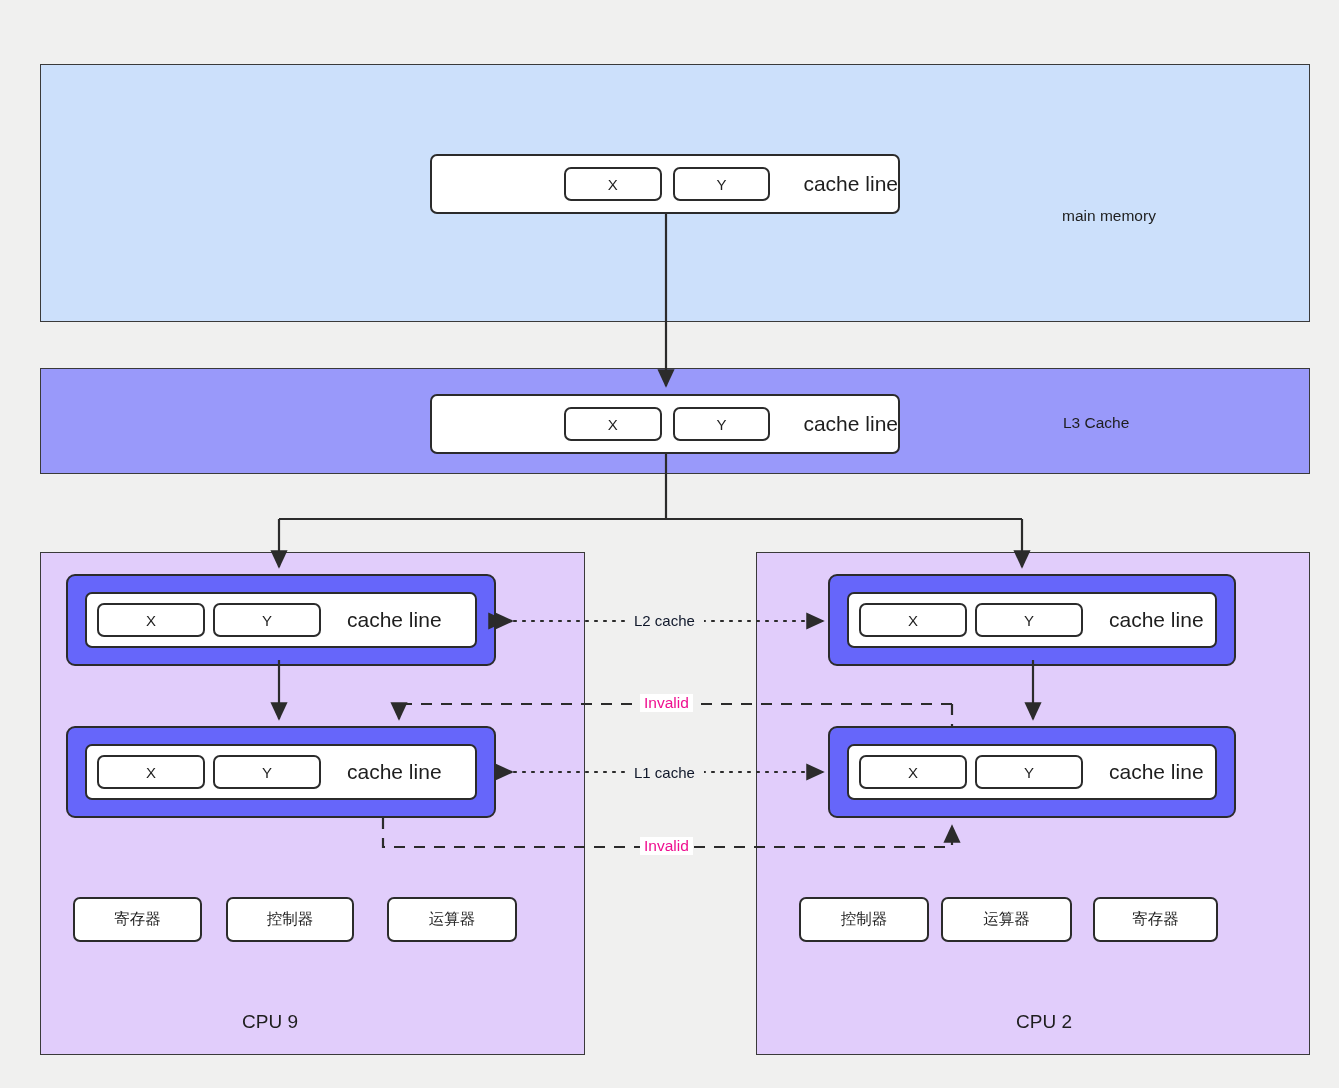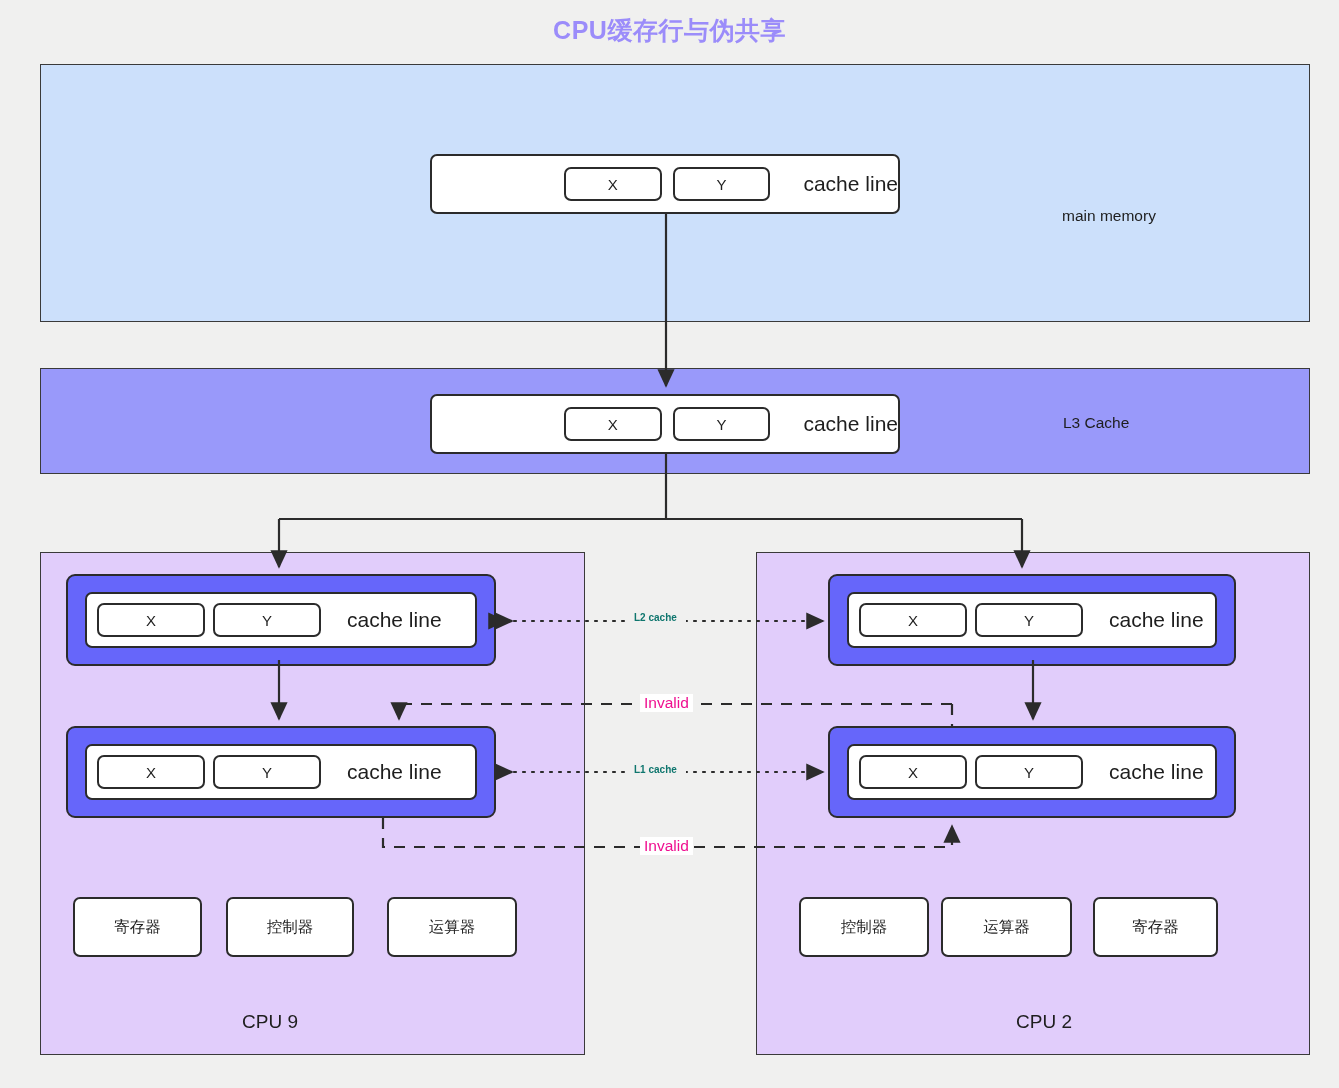--- a/index.html
+++ b/index.html
@@ -82,53 +82,52 @@
   .cframe .cell.x{margin-left:10px;}
   .cframe .cell.y{margin-left:8px;}
   .cframe .cl-text{margin-left:26px;}
 
   
   .unit{
     position:absolute;box-sizing:border-box;
     background:#ffffff;border:2.2px solid #2b2b2b;border-radius:7px;
     display:flex;align-items:center;justify-content:center;
     font-size:15.5px;color:#1e1e1e;
-    height:60px;
+    height:45px;
   }
   #u1a{left:73px;top:897px;width:129px;}
   #u1b{left:226px;top:897px;width:128px;}
   #u1c{left:387px;top:897px;width:130px;}
   #u2a{left:799px;top:897px;width:130px;}
   #u2b{left:941px;top:897px;width:131px;}
   #u2c{left:1093px;top:897px;width:125px;}
 
   
   #wires{position:absolute;left:0;top:0;width:1339px;height:1088px;}
 
   
   .midlabel{
-    position:absolute;font-size:10px;font-weight:bold;color:#0f766e;
+    position:absolute;font-size:15px;font-weight:normal;color:#0f172a;
     background:#f0f0ef;padding:0 9px;white-space:nowrap;
   }
   #l2-mid{left:625px;top:612px;}
   #l1-mid{left:625px;top:764px;}
 
   .invalid{
     position:absolute;font-size:15.5px;font-weight:normal;color:#ef0f90;
     background:#ffffff;padding:0 4px;white-space:nowrap;
   }
   #inv1{left:640px;top:694px;}
   #inv2{left:640px;top:837px;}
 </style>
 </head>
 <body>
 
 <div class="stage">
 
-  <div id="title">CPU缓存行与伪共享</div>
 
   <div class="panel" id="mainmem"></div>
   <div class="panel-label" id="mm-label">main memory</div>
 
   <div class="cacheline" id="mm-cl">
     <div class="cell x">X</div>
     <div class="cell y">Y</div>
     <div class="cl-text">cache line</div>
   </div>
 

